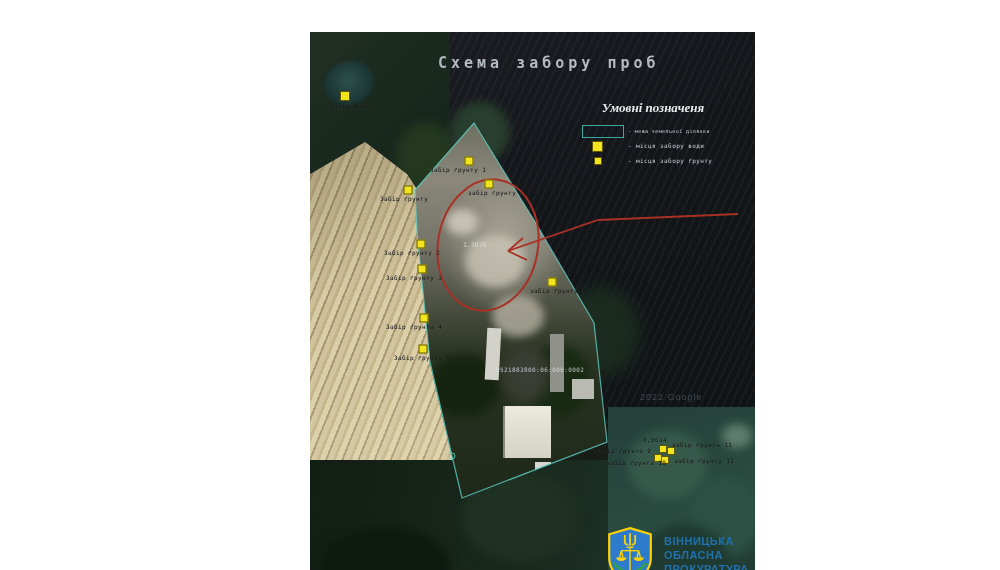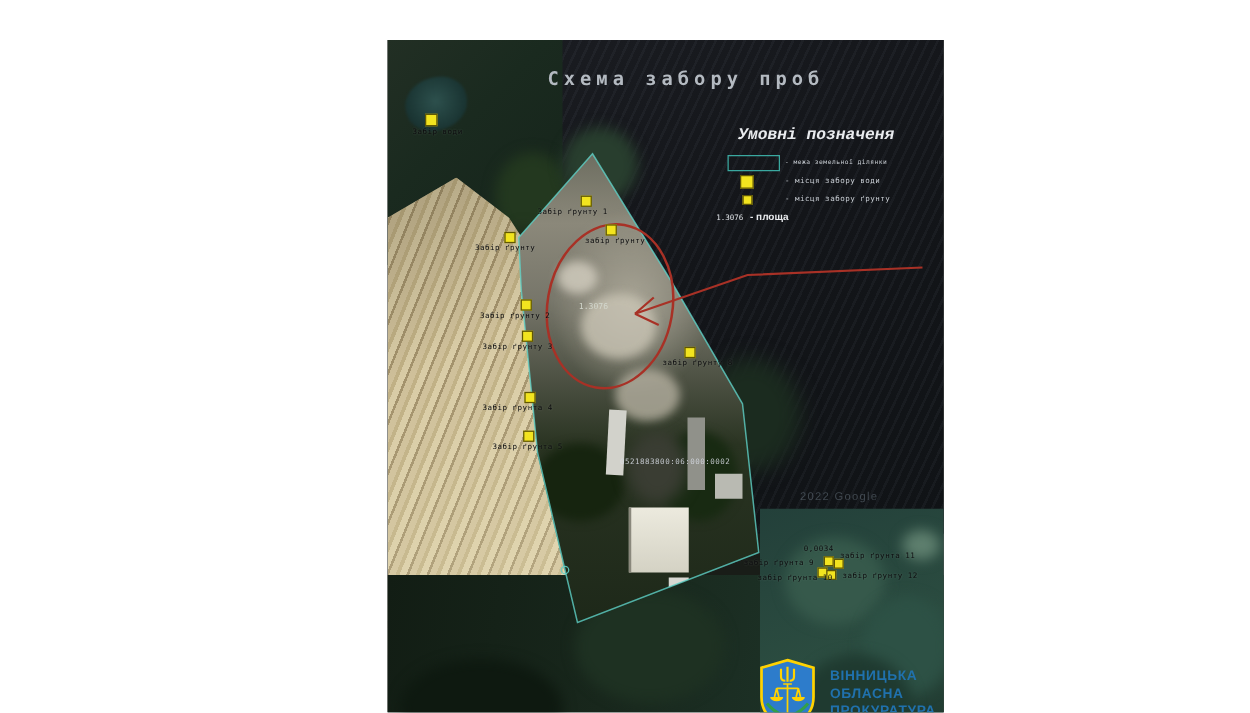--- a/index.html
+++ b/index.html
@@ -36,21 +36,21 @@
 
   .bldg{position:absolute;}
 
   
   svg.overlay{position:absolute;left:0;top:0;}
 
   
   .map-title{position:absolute;left:128px;top:22px;font-family:"DejaVu Sans Mono",monospace;
     font-size:15px;font-weight:bold;letter-spacing:4px;color:#b4bac1;white-space:nowrap;}
   .legend{position:absolute;left:258px;top:68px;width:170px;}
-  .legend-title{font-family:Liberation Mono, monospace;font-style:italic;font-weight:bold;
+  .legend-title{font-family:Liberation Serif, serif;font-style:italic;font-weight:bold;
     font-size:13px;color:#e9ebee;text-align:center;margin-bottom:8px;white-space:nowrap;}
   .legend-row{position:relative;height:15px;}
   .lg-rect{position:absolute;left:14px;top:1px;width:40px;height:11px;border:1px solid #3aa89f;}
   .lg-sq{position:absolute;background:#f2e41f;border:1px solid rgba(70,62,0,0.85);}
   .lg-sq.big{left:24px;top:2px;width:9px;height:9px;}
   .lg-sq.small{left:26px;top:3px;width:6px;height:6px;}
   .lg-text{position:absolute;left:60px;top:3px;font-family:"DejaVu Sans Mono",monospace;
     font-size:6px;color:#c8cdd3;letter-spacing:.4px;white-space:nowrap;}
   .lg-text.tiny{font-size:5px;top:4px;}
   .lg-val{position:absolute;left:5px;top:3px;font-family:"DejaVu Sans Mono",monospace;
@@ -131,24 +131,20 @@
         <span class="lg-rect"></span>
         <span class="lg-text tiny">- межа земельної ділянки</span>
       </div>
       <div class="legend-row">
         <span class="lg-sq big"></span>
         <span class="lg-text">- місця забору води</span>
       </div>
       <div class="legend-row">
         <span class="lg-sq small"></span>
         <span class="lg-text">- місця забору ґрунту</span>
-      </div>
-      <div class="legend-row">
-        <span class="lg-val">1.3076</span>
-        <span class="lg-area">- площа</span>
       </div>
     </div>
 
 
     <div class="cadastral">0521883800:06:000:0002</div>
     <div class="area-inmap">1.3076</div>
     <div class="watermark">2022 Google</div>
 
     <div id="markers-layer">
         <div class="marker" style="left: 35px; top: 64px; width: 8px; height: 8px;"></div>

